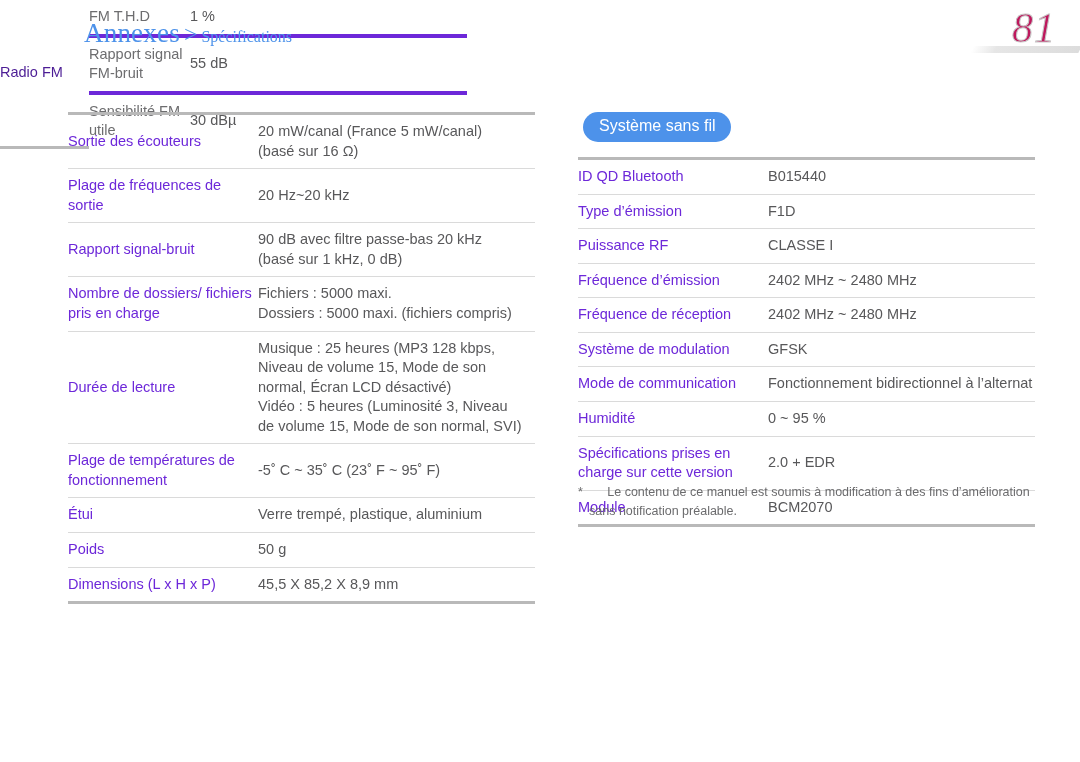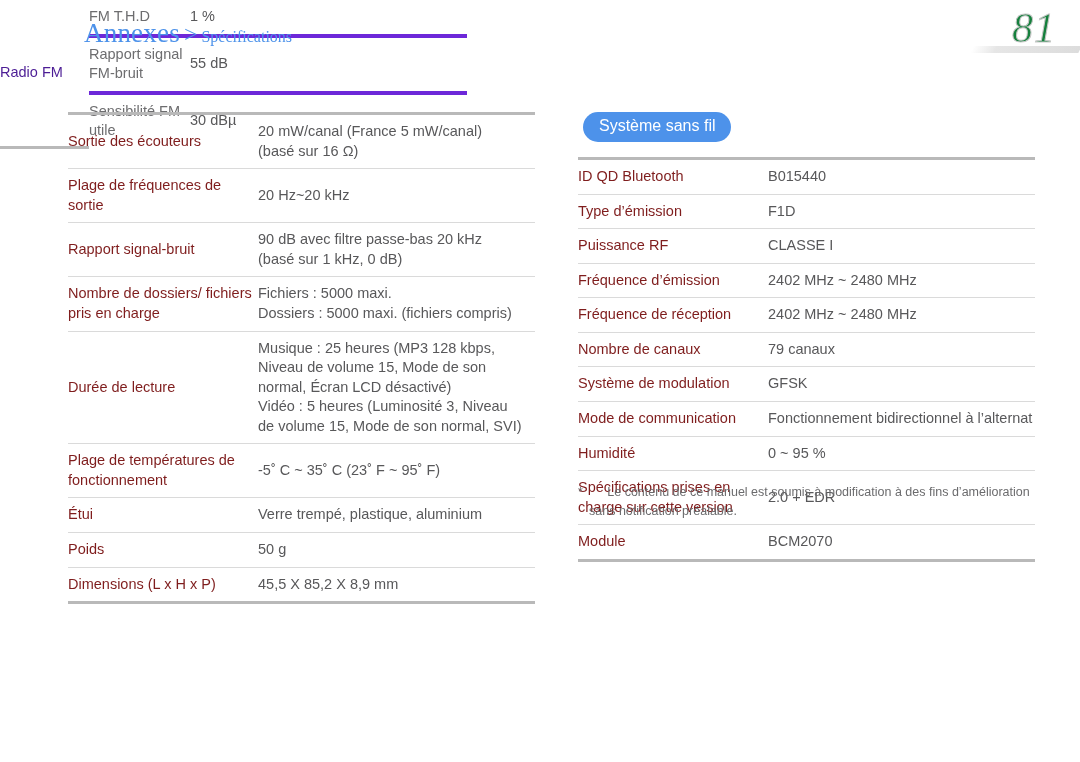--- a/index.html
+++ b/index.html
@@ -42,21 +42,21 @@
     color: #4d92ea;
   }
 
   .page-number {
     position: absolute;
     right: 24px;
     top: 4px;
     font-family: "Liberation Serif", serif;
     font-size: 42px;
     font-style: italic;
-    color: #15803d;
+    color: #be185d;
     -webkit-text-stroke: 1px #c9c9c9;
     text-shadow:
       0 0 0 #d3d3d3;
     letter-spacing: 1px;
   }
   .page-number-rule {
     position: absolute;
     right: 0px;
     top: 46px;
     width: 108px;
@@ -79,21 +79,21 @@
     border-bottom: 1px solid #dadada;
     line-height: 1.35;
   }
   .spec-table tr:first-child td {
     border-top: 3px solid #b9b9b9;
   }
   .spec-table tr:last-child td {
     border-bottom: 3px solid #b9b9b9;
   }
   .lbl {
-    color: #7f1d1d;
+    color: #6d28d9;
     padding-right: 10px;
     padding-left: 10px;
   }
   .val {
     color: #58585a;
     padding-left: 10px;
   }
   .sublbl {
     color: #6d6d6f;
     padding-left: 10px;
@@ -282,24 +282,20 @@
     </tr>
     <tr>
       <td class="lbl">Fréquence d’émission</td>
       <td class="val">2402 MHz ~ 2480 MHz</td>
     </tr>
     <tr>
       <td class="lbl">Fréquence de réception</td>
       <td class="val">2402 MHz ~ 2480 MHz</td>
     </tr>
     <tr>
-      <td class="lbl">Nombre de canaux</td>
-      <td class="val">79 canaux</td>
-    </tr>
-    <tr>
       <td class="lbl">Système de modulation</td>
       <td class="val">GFSK</td>
     </tr>
     <tr>
       <td class="lbl">Mode de communication</td>
       <td class="val">Fonctionnement bidirectionnel à l’alternat</td>
     </tr>
     <tr>
       <td class="lbl">Humidité</td>
       <td class="val">0 ~ 95 %</td>

